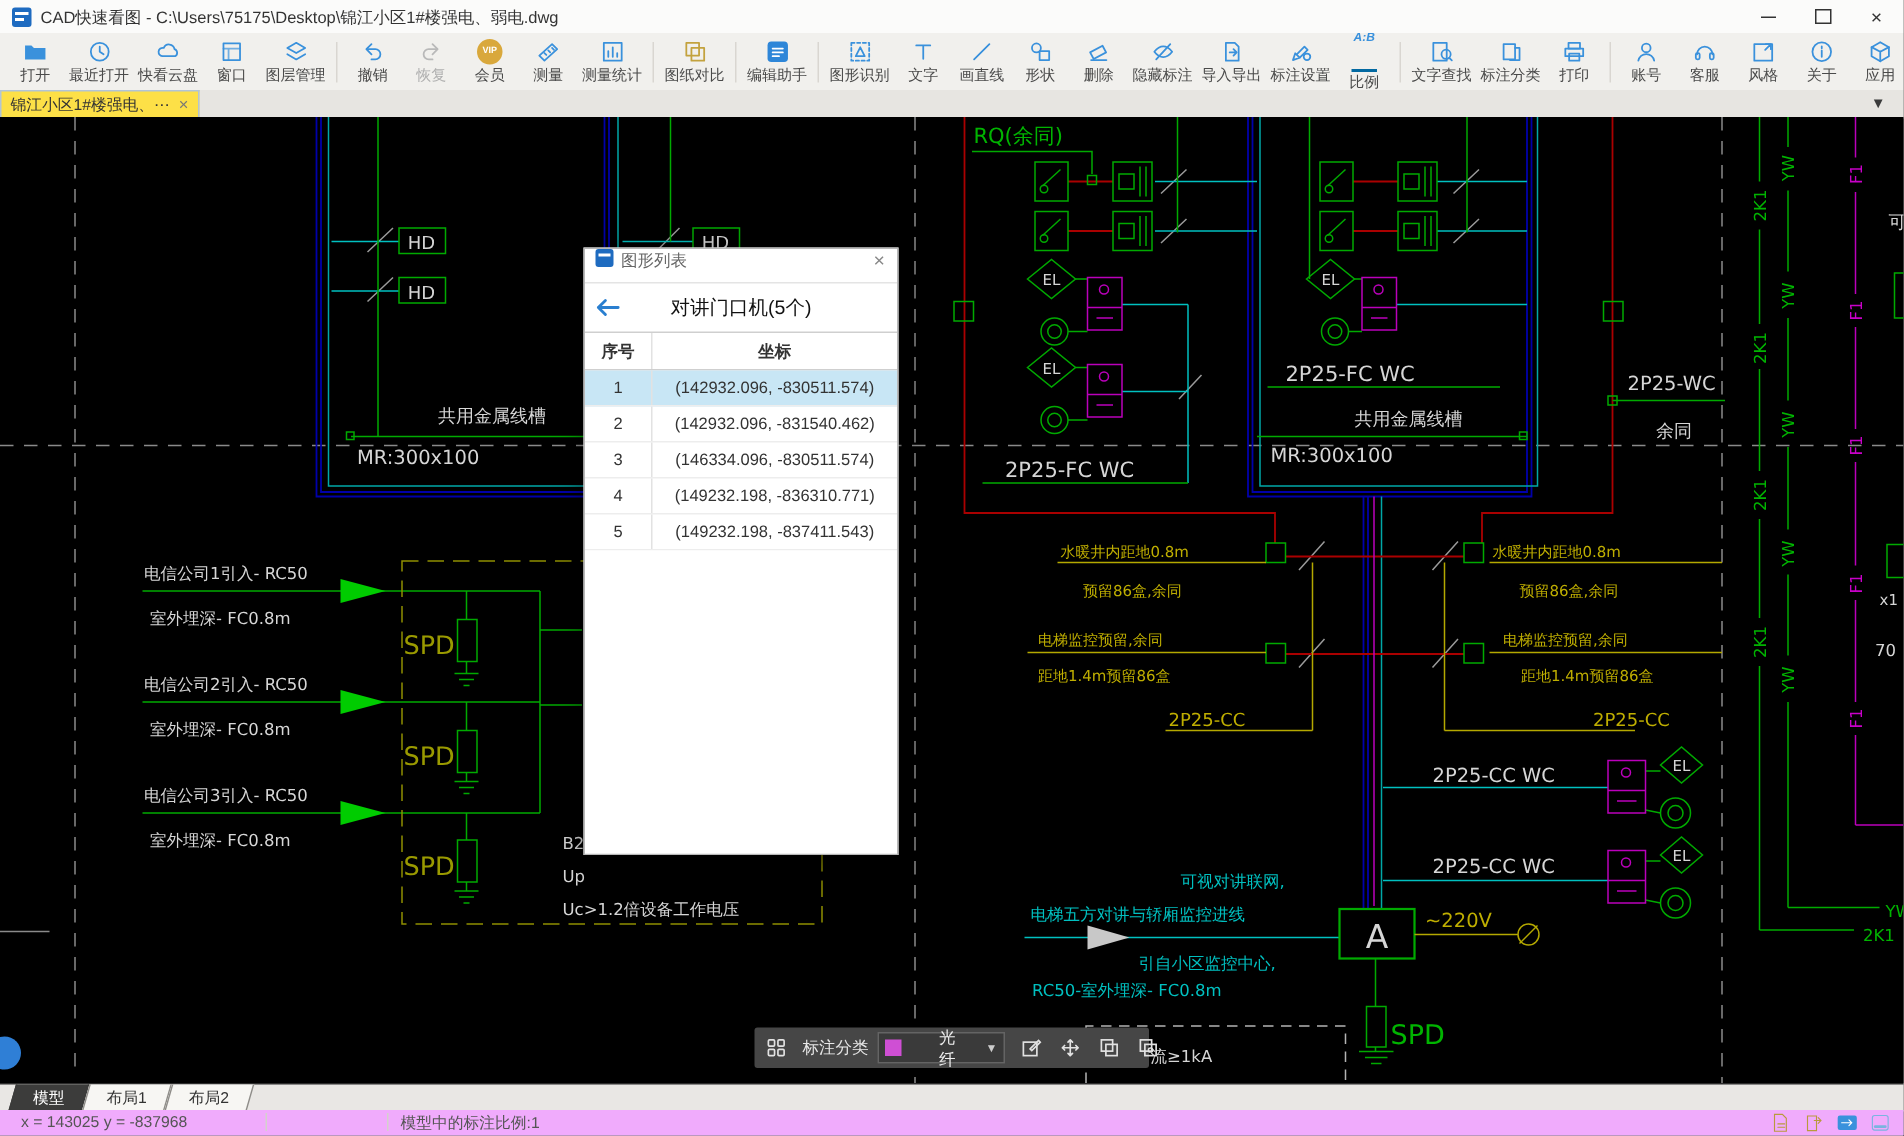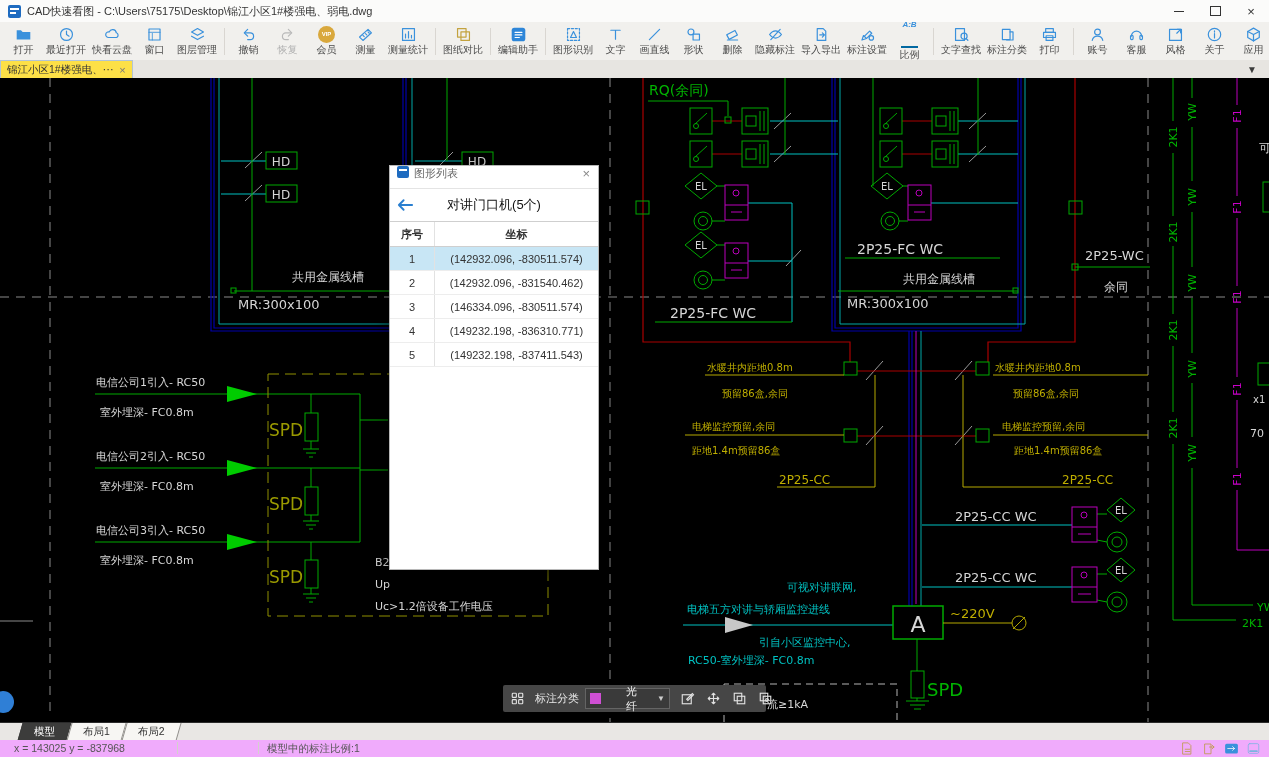--- a/index.html
+++ b/index.html
@@ -67,21 +67,21 @@
   .fb-ico svg{width:15px;height:15px;fill:none;stroke:#e2e2e2;stroke-width:1.5;stroke-linecap:round;}
   .fb-sep{width:1px;height:16px;background:#5d5d5d;margin:0 5px;}
   .fb-label{color:#e8e8e8;font-size:11px;white-space:nowrap;margin-right:6px;}
   .fb-select{width:99px;height:19px;background:#3a3a3a;border:1px solid #646464;display:flex;align-items:center;padding:0 4px;cursor:pointer;gap:20px;}
   .fb-swatch{width:11px;height:11px;background:#cf4fd4;margin-right:5px;flex:0 0 auto;}
   .fb-sel-text{color:#eee;font-size:11px;flex:1;}
   .fb-caret{color:#ccc;font-size:8px;}
   .fb-tools{display:flex;margin-left:8px;gap:6px;}
 
   
-  .sheetbar{position:absolute;top:722px;left:0;right:0;height:18px;background:#e9e7e4;border-top:1px solid #2b2b2b;display:flex;align-items:stretch;padding-left:20px;}
+  .sheetbar{position:absolute;top:722px;left:0;right:0;height:18px;background:#e9e7e4;border-top:1px solid #2b2b2b;display:flex;align-items:stretch;padding-left:8px;}
   .stab{position:relative;padding:0 14px;display:flex;align-items:center;font-size:10.5px;color:#333;cursor:pointer;}
   .stab .sbg{position:absolute;inset:0;transform:skewX(-16deg);background:#f7f6f3;border:1px solid #8f8d89;border-top:none;}
   .stab.active{color:#fff;}
   .stab.active .sbg{background:#3c3c3b;border-color:#3c3c3b;}
   .stab span{position:relative;}
 
   
   .statusbar{position:absolute;top:740px;left:0;right:0;height:17px;background:#f0abfc;font-size:10.5px;color:#555;}
   .sb-coords{position:absolute;left:14px;top:2px;}
   .sb-scale{position:absolute;left:267px;top:2px;}

